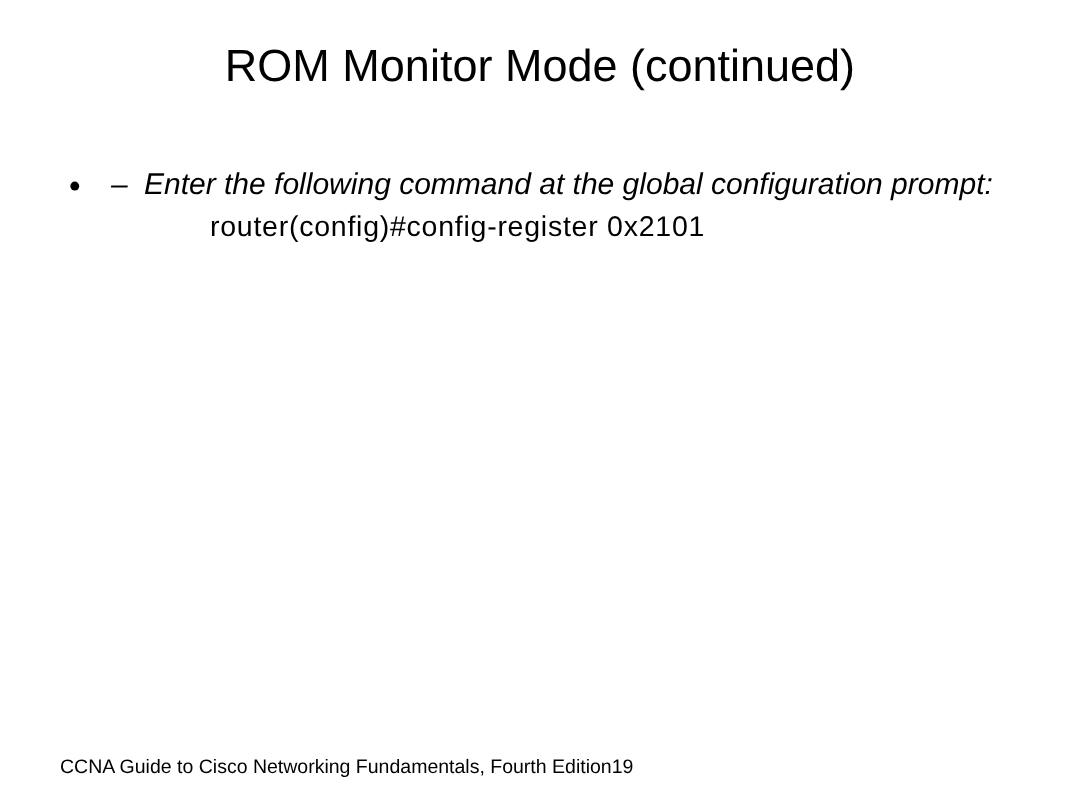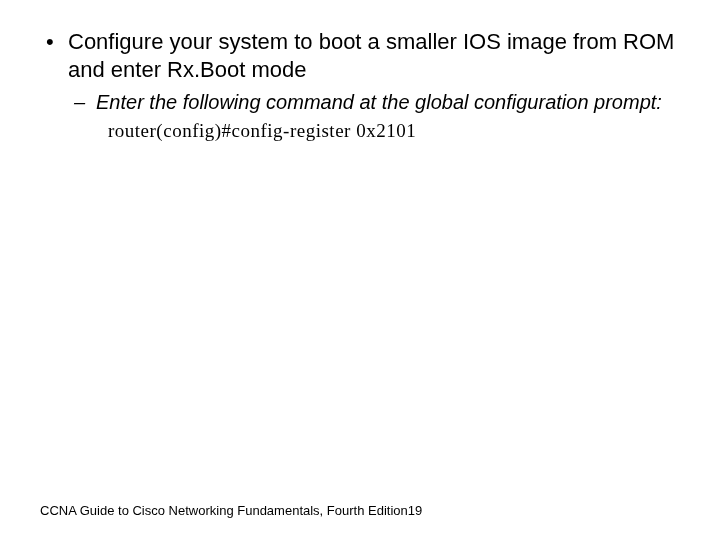--- a/index.html
+++ b/index.html
@@ -64,23 +64,23 @@
       margin-left: 0;
     }
     ul.level2 > li::before {
       content: "–";
       position: absolute;
       left: 6px;
       top: 0;
       font-size: 20px;
     }
     .code-line {
-      font-family: Liberation Serif, serif;
+      font-family: Liberation Sans, sans-serif;
       font-size: 19px;
-      margin-left: 40px;
+      margin-left: 72px;
       margin-top: 4px;
       letter-spacing: 0.5px;
     }
     .footer {
       position: absolute;
       bottom: 22px;
       left: 40px;
       right: 40px;
       display: flex;
       justify-content: flex-start;
@@ -91,25 +91,25 @@
       letter-spacing: 0px;
     }
     .page-num {
       font-size: 13px;
     }
   </style>
 </head>
 <body>
 
 <div class="slide">
+  <h1 class="title">ROM Monitor Mode (continued)</h1>
 
   <div class="content">
     <ul class="level1">
       <li>
-        <span>Configure your system to boot a smaller IOS image from ROM and enter Rx.Boot mode</span>
         <ul class="level2">
           <li>
             <span>Enter the following command at the global configuration prompt:</span>
           </li>
         </ul>
         <div class="code-line">router(config)#config-register 0x2101</div>
       </li>
     </ul>
   </div>
 

